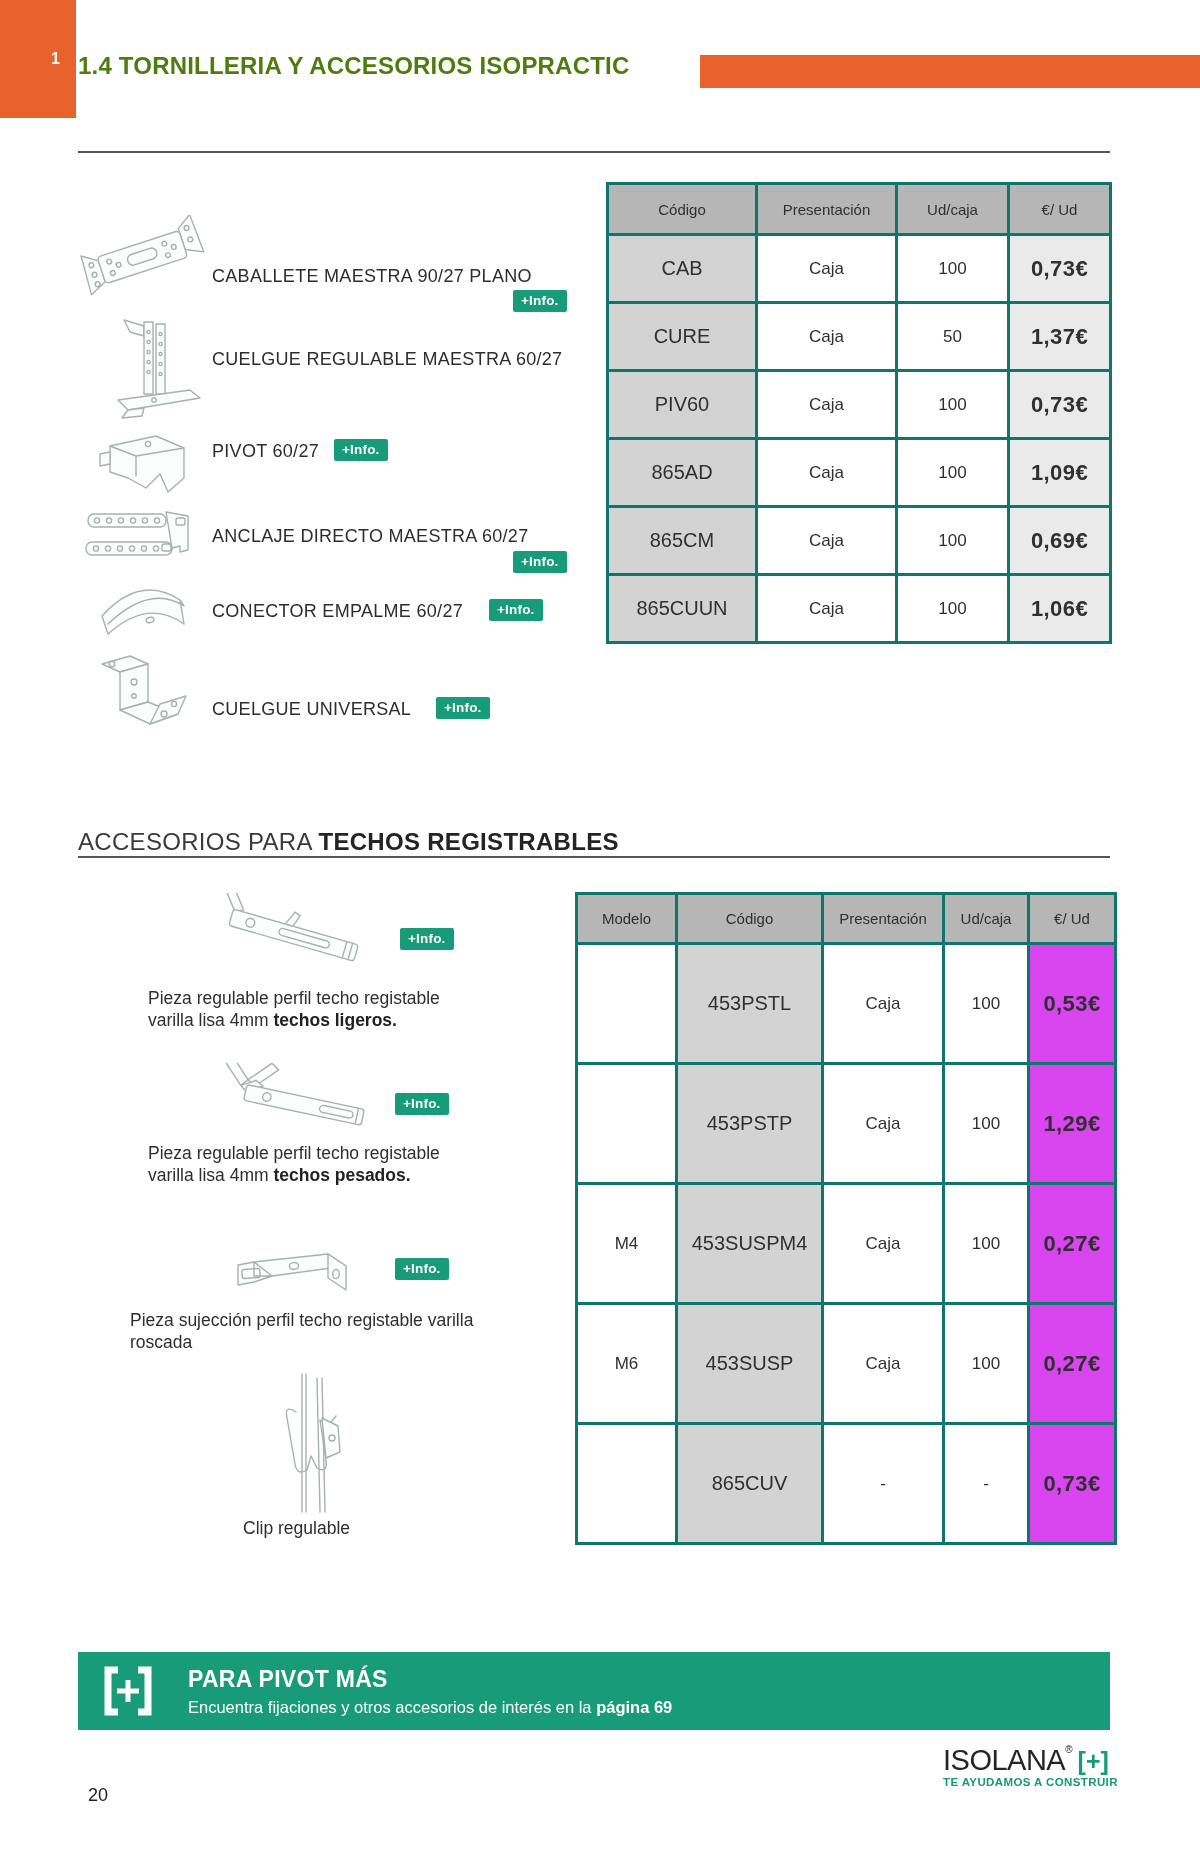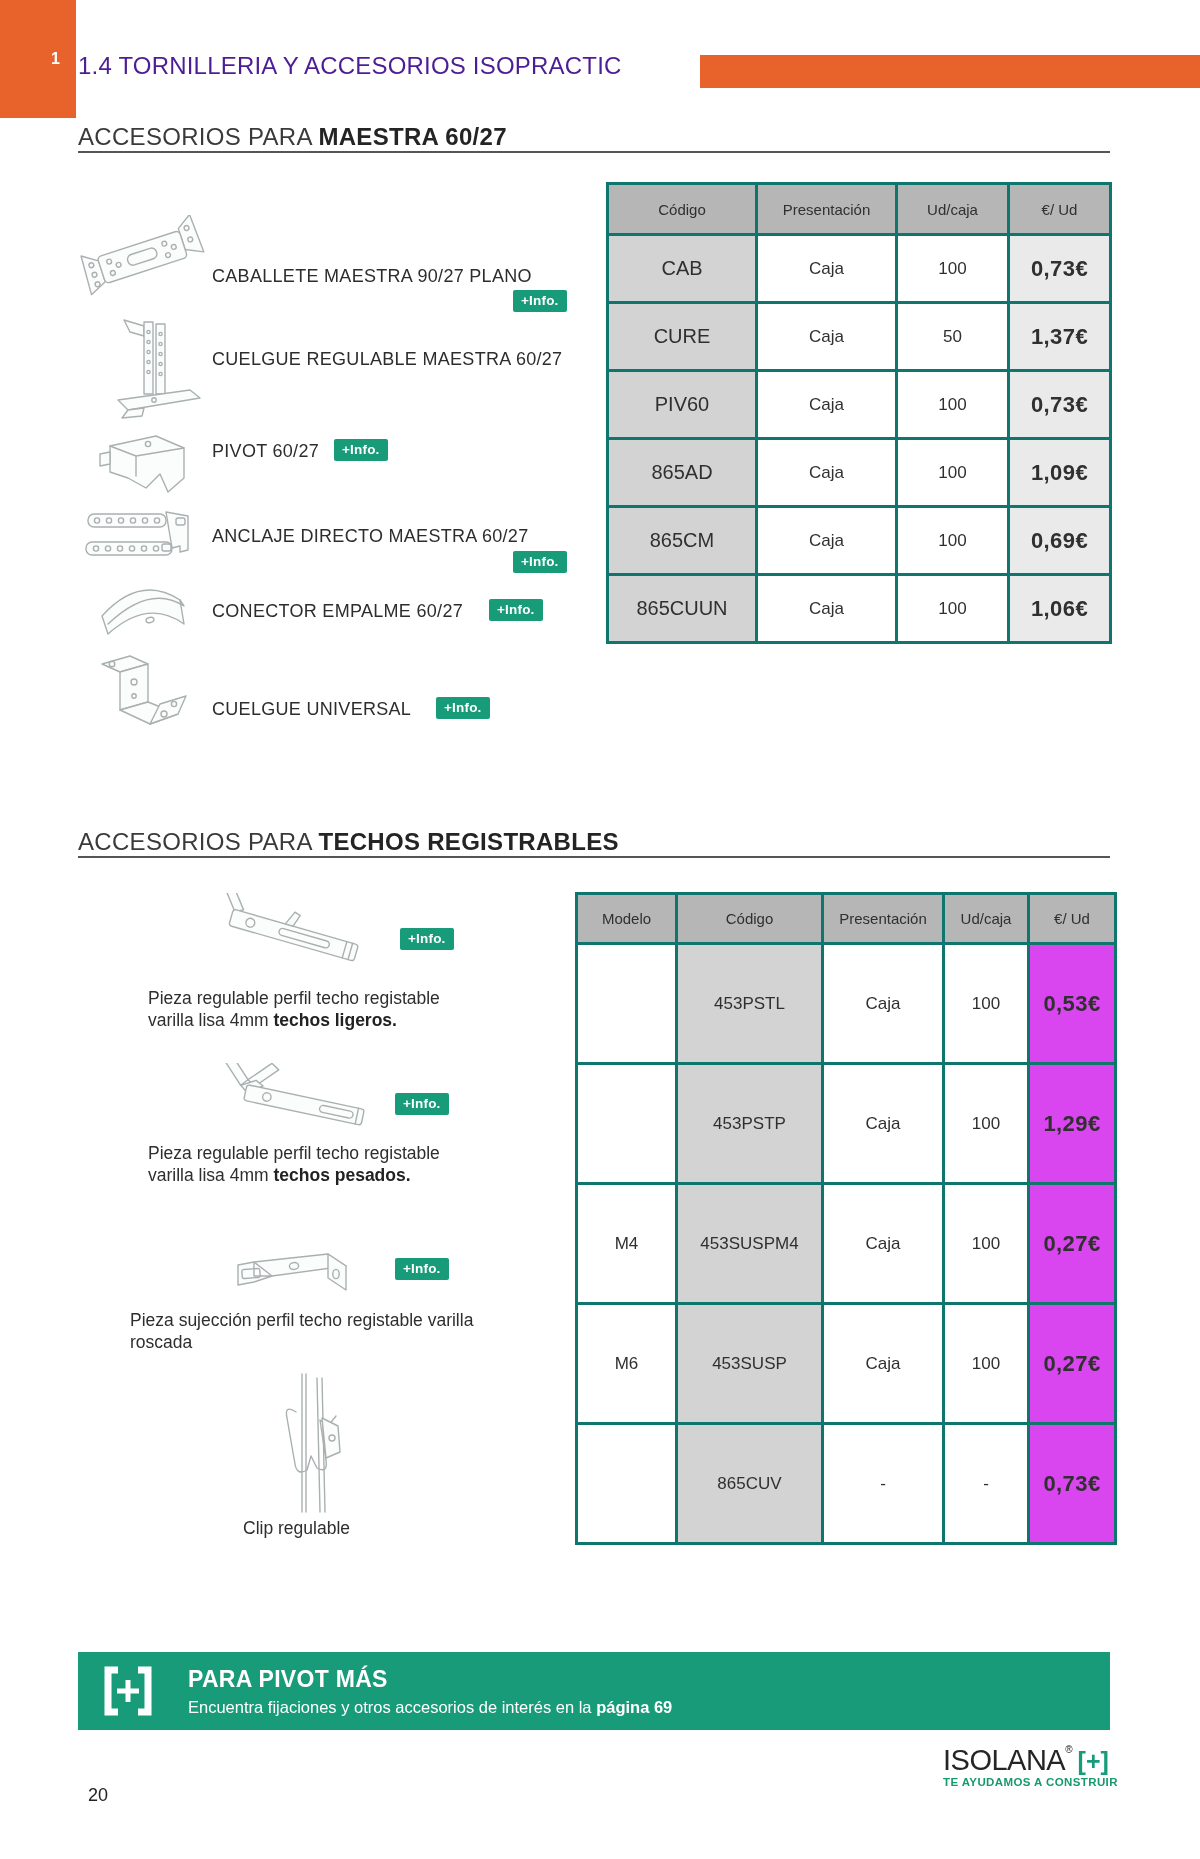--- a/index.html
+++ b/index.html
@@ -11,21 +11,21 @@
     background: #ffffff;
     font-family: "Liberation Sans", sans-serif;
     overflow: hidden;
     margin: 0 auto;
   }
   .abs { position: absolute; }
 
   
   .chapter-tab { left:0; top:0; width:76px; height:118px; background:#E8632B; }
   .chapter-num { position:absolute; right:16px; top:50px; color:#fff; font-weight:700; font-size:16px; }
-  .page-title { left:78px; top:52px; font-size:24px; font-weight:400; color:#4c1d95; letter-spacing:.2px; white-space:nowrap; }
+  .page-title { left:78px; top:52px; font-size:24px; font-weight:700; color:#4d7c0f; letter-spacing:.2px; white-space:nowrap; }
   .orange-bar { left:700px; top:55px; width:500px; height:33px; background:#E8632B; }
 
   
   .section-heading { font-size:24px; color:#3a3a3a; letter-spacing:.3px; white-space:nowrap; }
   .section-heading b { font-weight:700; color:#242424; }
   .heading-rule { height:2px; background:#555; width:1032px; left:78px; }
   .rule1 { top:151px; } .rule2 { top:856px; }
   .sh1 { left:78px; top:123px; } .sh2 { left:78px; top:828px; }
 
   
@@ -62,21 +62,21 @@
   .t1 th:nth-child(1){width:149px} .t1 th:nth-child(2){width:140px}
   .t1 th:nth-child(3){width:112px} .t1 th:nth-child(4){width:102px}
   .t1 td:nth-child(1){ background:#d2d3d2; font-size:20px; }
   .t1 td:nth-child(4){ background:#e9eae9; font-weight:700; font-size:22px; letter-spacing:.4px; }
   .t2 { left:575px; top:892px; width:535px; }
   .t2 th { height:50px; }
   .t2 td { height:120px; font-size:17px; }
   .t2 th:nth-child(1){width:100px}  .t2 th:nth-child(2){width:146px}
   .t2 th:nth-child(3){width:121px} .t2 th:nth-child(4){width:85px}
   .t2 th:nth-child(5){width:87px}
-  .t2 td:nth-child(2){ background:#d2d3d2; font-size:17px; }
+  .t2 td:nth-child(2){ background:#d2d3d2; font-size:20px; }
   .t2 td:nth-child(5){ background:#d946ef; font-weight:700; font-size:22px; letter-spacing:.4px; }
 
   
   .s2img1{left:205px; top:893px;  width:165px; height:95px;}
   .s2bdg1{left:400px; top:928px;}
   .s2desc1{left:148px; top:988px;  width:340px;}
   .s2img2{left:208px; top:1063px; width:175px; height:82px;}
   .s2bdg2{left:395px; top:1093px;}
   .s2desc2{left:148px; top:1143px; width:340px;}
   .s2img3{left:232px; top:1240px; width:130px; height:70px;}
@@ -104,21 +104,20 @@
 <body>
 
 <div class="page">
 
   <div class="abs chapter-tab">
     <span class="chapter-num">1</span>
   </div>
   <h1 class="abs page-title">1.4 TORNILLERIA Y ACCESORIOS ISOPRACTIC</h1>
   <div class="abs orange-bar"></div>
 
-  <div class="abs section-heading sh1"><span>ACCESORIOS PARA </span><b>MAESTRA 60/27</b></div>
   <div class="abs heading-rule rule1"></div>
 
   <svg class="abs img1" viewBox="0 0 126 88">
     <g transform="rotate(-18 63 44)">
       <path class="draw" d="M20 32 L5 22 L3 62 L20 54 Z"></path>
       <path class="draw" d="M106 26 L121 16 L123 56 L106 48 Z"></path>
       <rect class="draw" x="20" y="28" width="86" height="28" rx="4"></rect>
       <rect class="draw" x="48" y="36" width="30" height="11" rx="5"></rect>
       <circle class="draw-n" cx="12" cy="34" r="2.4"></circle>
         <circle class="draw-n" cx="12" cy="44" r="2.4"></circle>

